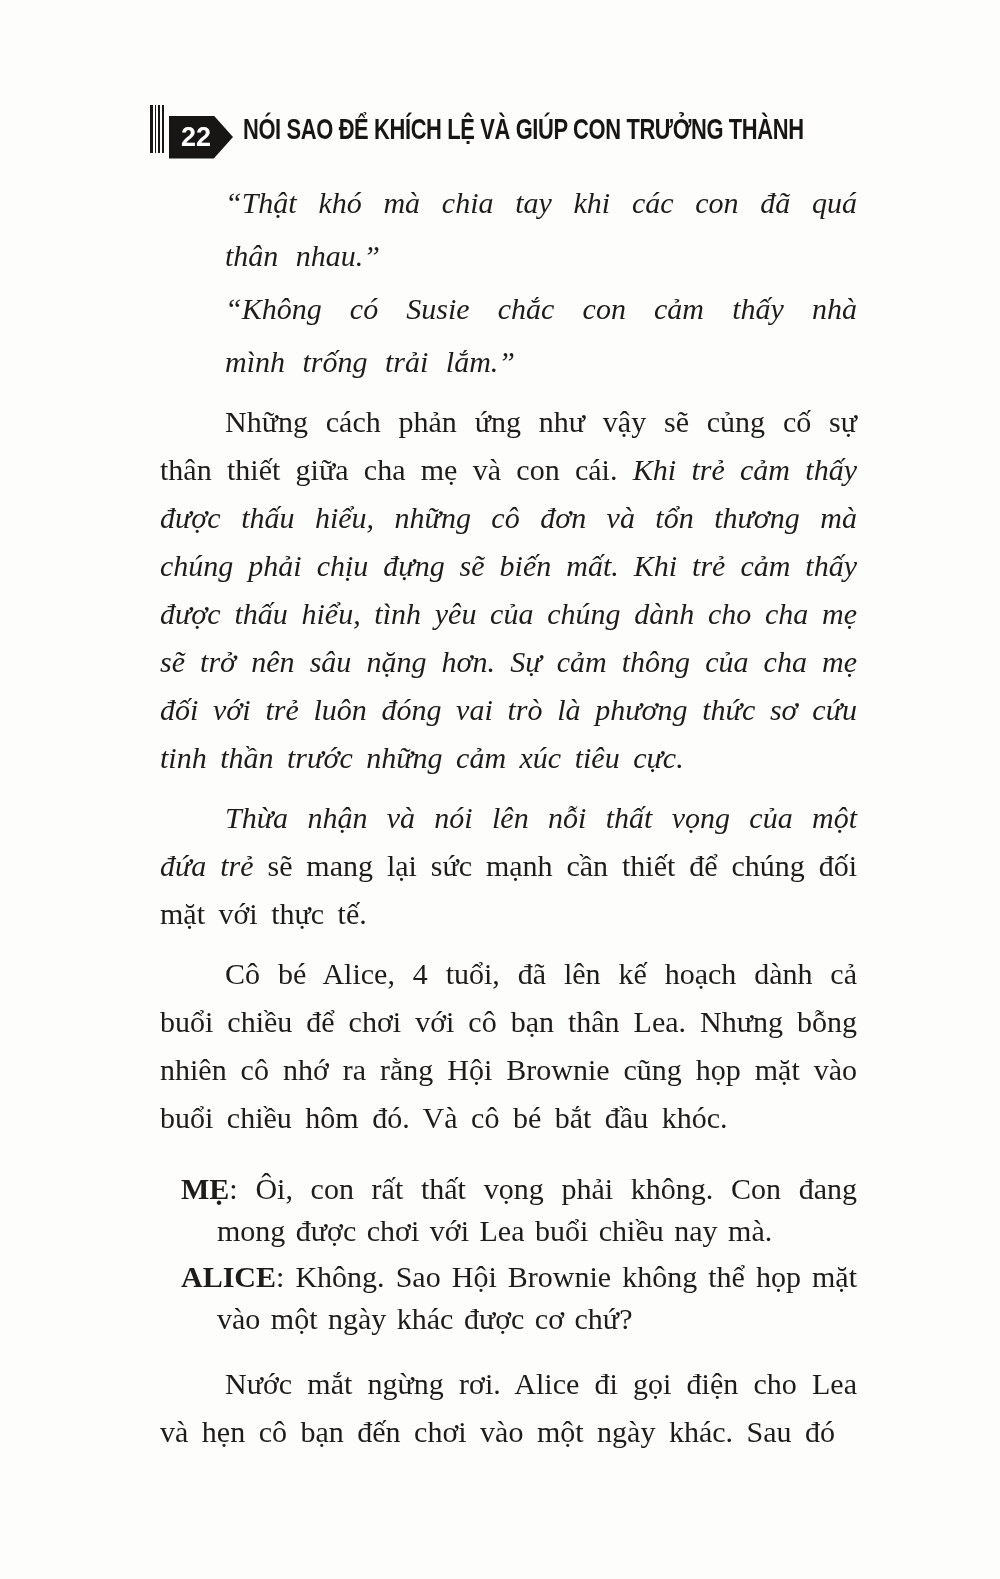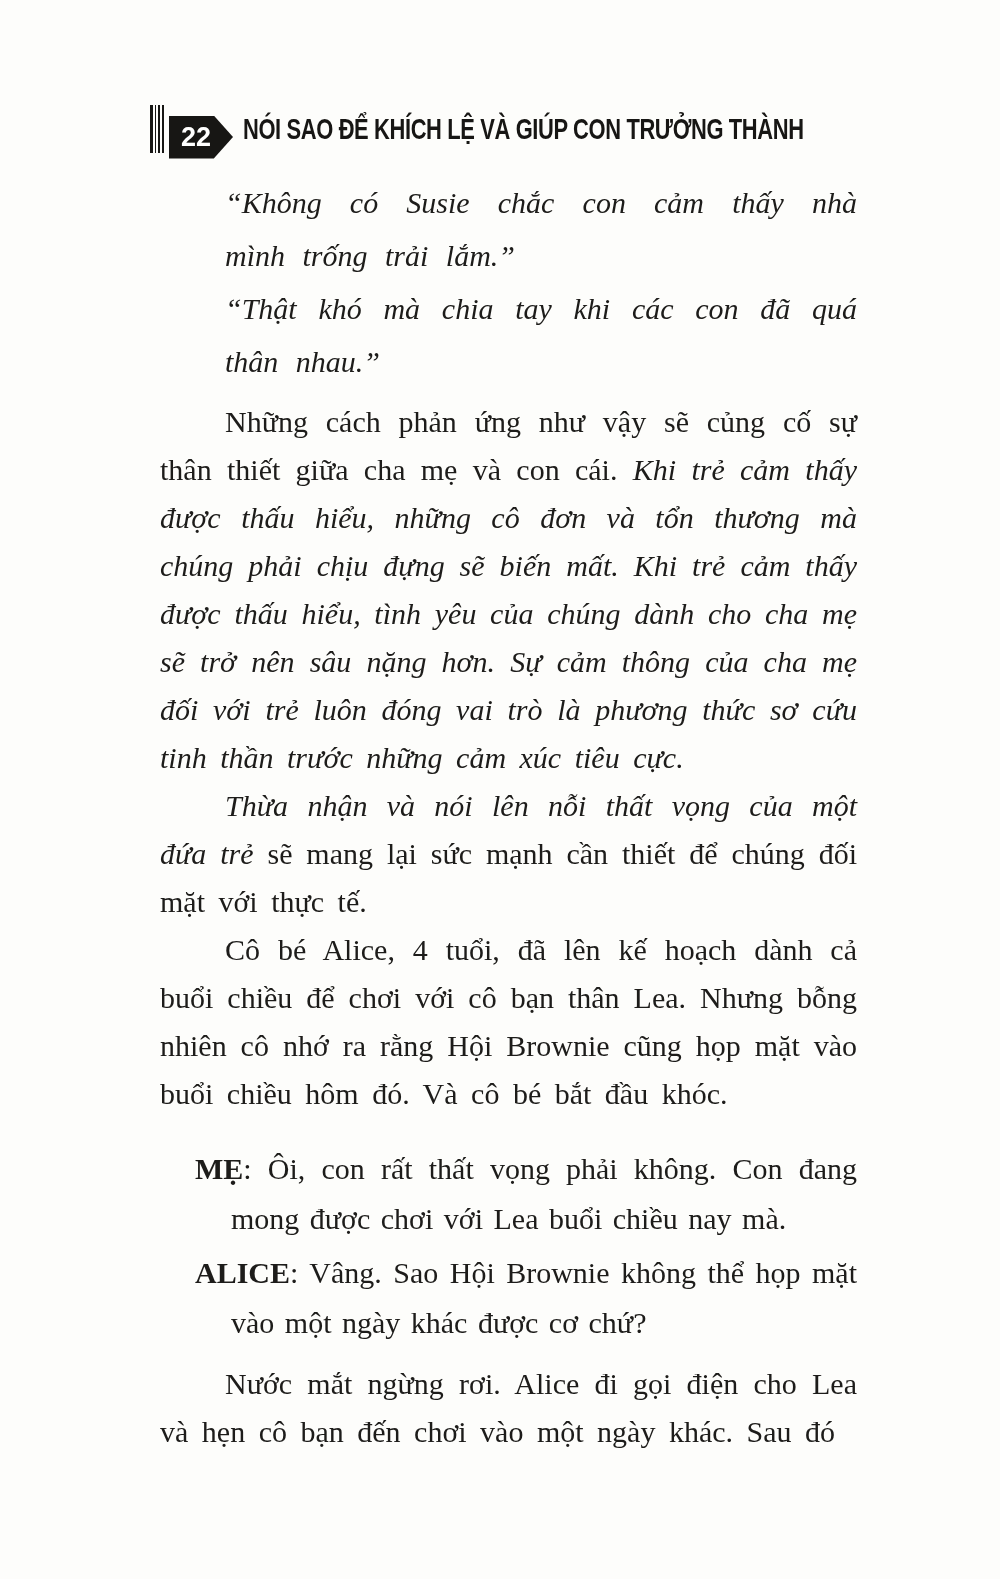--- a/index.html
+++ b/index.html
@@ -75,72 +75,72 @@
     position: absolute;
     top: 398px;
     left: 160px;
     width: 697px;
     font-size: 30px;
     line-height: 48px;
     text-align: justify;
     word-spacing: 6px;
   }
   .para { text-indent: 65px; }
-  .para + .para { }
+  .para + .para { margin-top: 12px; }
   .it { font-style: italic; }
 
   .dialogue {
     margin-top: 26px;
-    margin-left: 35px;
+    margin-left: 21px;
     word-spacing: 3px;
-    line-height: 50px;
+    line-height: 42px;
   }
   .dialogue .line {
     padding-left: 36px;
     text-indent: -36px;
     text-align: justify;
   }
   .dialogue .line + .line { margin-top: 4px; }
   .speaker { font-weight: bold; }
 
-  .closing { margin-top: 12px; }
+  .closing { margin-top: 20px; }
 </style>
 </head>
 <body>
 
 <div class="page">
 
   <div class="header">
     <div class="stripes">
       <i></i>
         <i></i>
         <i></i>
         <i></i>
     </div>
     <div class="badge">
       <span>22</span>
     </div>
     <div class="running-title">NÓI SAO ĐỂ KHÍCH LỆ VÀ GIÚP CON TRƯỞNG THÀNH</div>
   </div>
 
   <div class="quotes">
+    <p class="quote">“Thật khó mà chia tay khi các con đã quá thân nhau.”</p>
     <p class="quote">“Không có Susie chắc con cảm thấy nhà mình trống trải lắm.”</p>
-    <p class="quote">“Thật khó mà chia tay khi các con đã quá thân nhau.”</p>
   </div>
 
   <div class="content">
 
     <p class="para"><span>Những cách phản ứng như vậy sẽ củng cố sự thân thiết giữa cha mẹ và con cái. </span><span class="it">Khi trẻ cảm thấy được thấu hiểu, những cô đơn và tổn thương mà chúng phải chịu đựng sẽ biến mất. Khi trẻ cảm thấy được thấu hiểu, tình yêu của chúng dành cho cha mẹ sẽ trở nên sâu nặng hơn. Sự cảm thông của cha mẹ đối với trẻ luôn đóng vai trò là phương thức sơ cứu tinh thần trước những cảm xúc tiêu cực.</span></p>
 
     <p class="para"><span class="it">Thừa nhận và nói lên nỗi thất vọng của một đứa trẻ </span><span>sẽ mang lại sức mạnh cần thiết để chúng đối mặt với thực tế.</span></p>
 
     <p class="para"><span>Cô bé Alice, 4 tuổi, đã lên kế hoạch dành cả buổi chiều để chơi với cô bạn thân Lea. Nhưng bỗng nhiên cô nhớ ra rằng Hội Brownie cũng họp mặt vào buổi chiều hôm đó. Và cô bé bắt đầu khóc.</span></p>
 
     <div class="dialogue">
       <p class="line"><span class="speaker">MẸ</span><span>: </span><span>Ôi, con rất thất vọng phải không. Con đang mong được chơi với Lea buổi chiều nay mà.</span></p>
-      <p class="line"><span class="speaker">ALICE</span><span>: </span><span>Vâng. Sao Hội Brownie không thể họp mặt vào một ngày khác được cơ chứ?</span></p>
+      <p class="line"><span class="speaker">ALICE</span><span>: </span><span>Không. Sao Hội Brownie không thể họp mặt vào một ngày khác được cơ chứ?</span></p>
     </div>
 
     <p class="para closing"><span>Nước mắt ngừng rơi. Alice đi gọi điện cho Lea và hẹn cô bạn đến chơi vào một ngày khác. Sau đó</span></p>
 
   </div>
 
 </div>
 
 </body></html>

